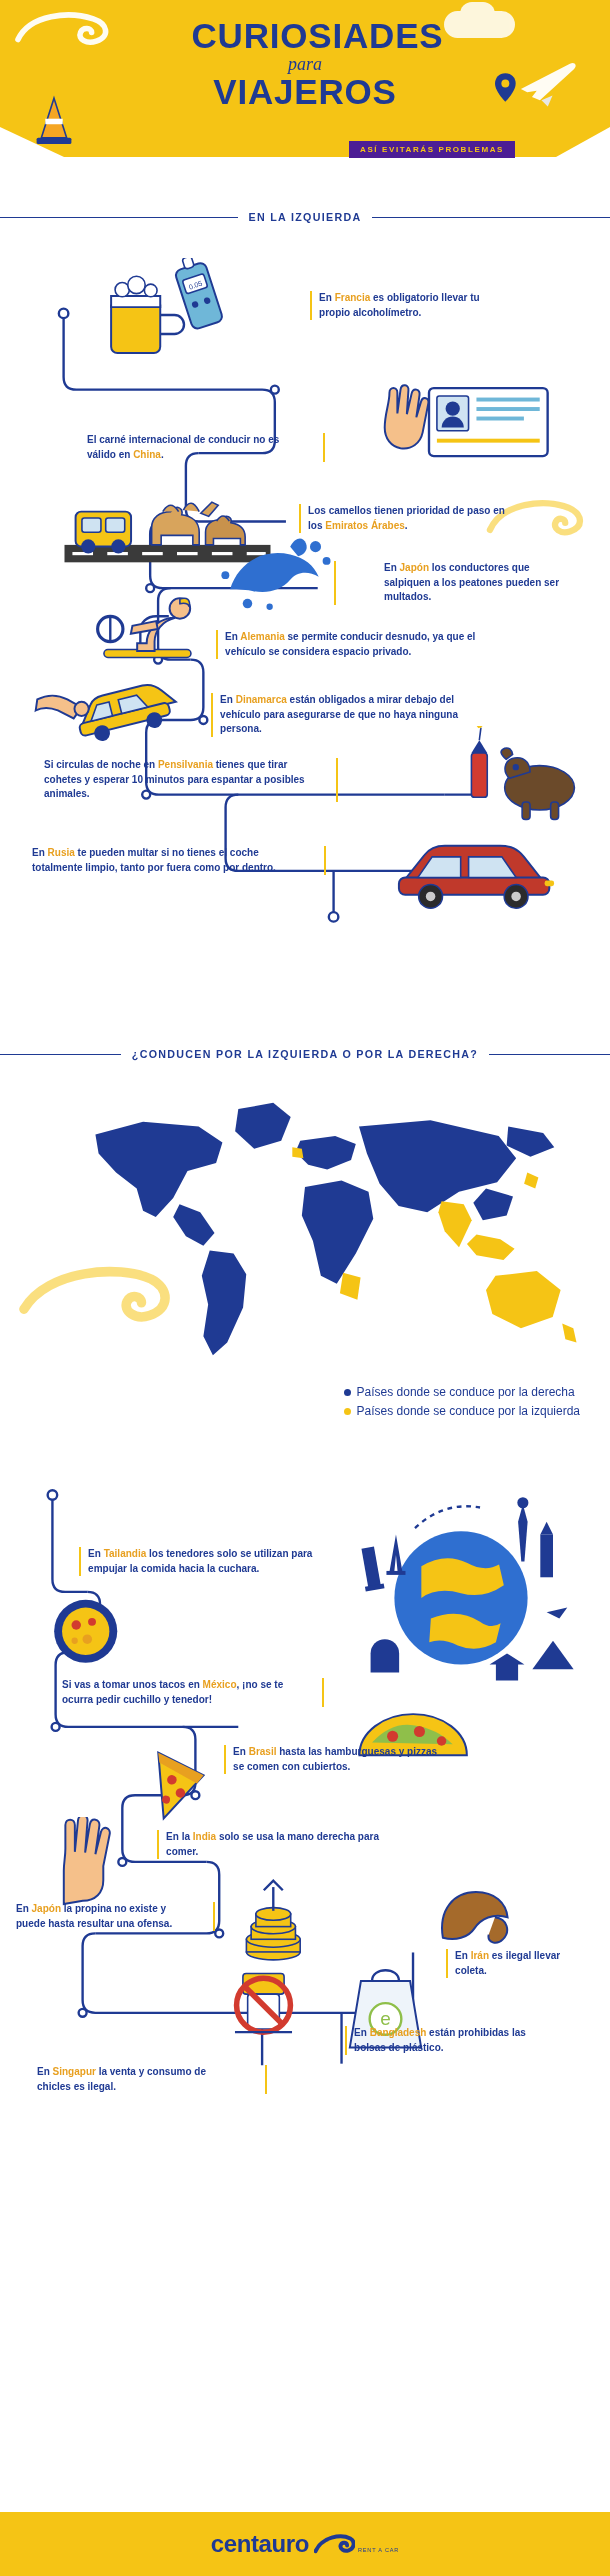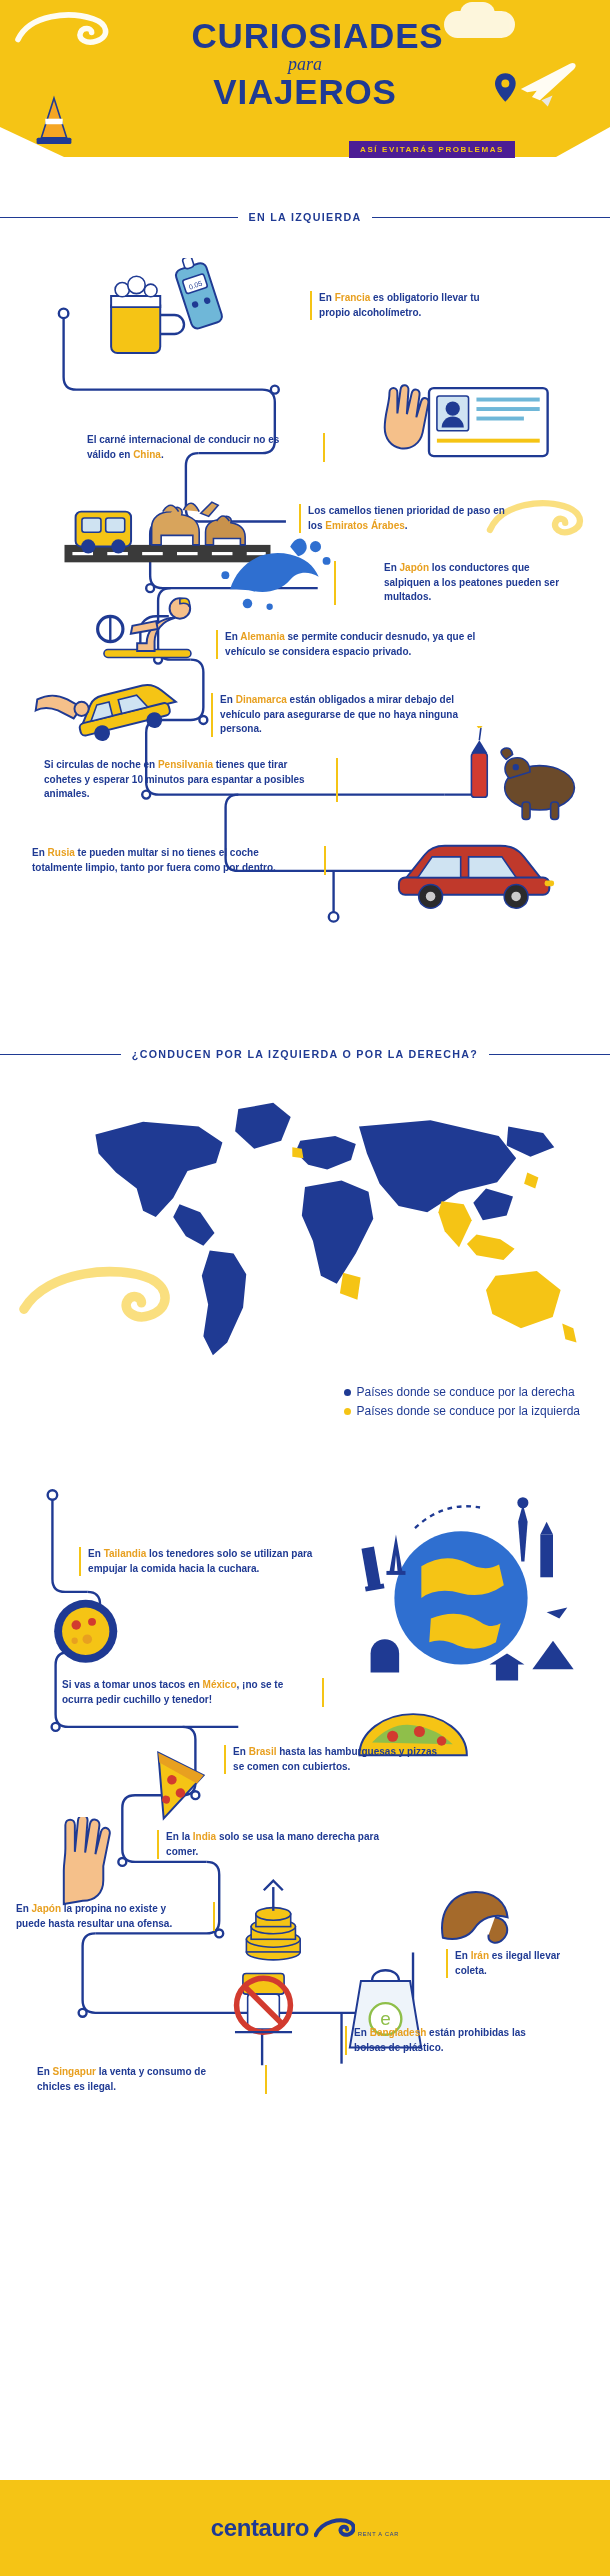--- a/index.html
+++ b/index.html
@@ -190,21 +190,21 @@
     margin-right: 5.6px;
   }
   .legend-dot.blue { background: #1f3a93; }
   .legend-dot.yellow { background: #f5c415; }
 
   
   .footer {
     position: absolute;
     left: 0; bottom: 0;
     width: 610px;
-    height: 96px;
+    height: 64px;
     background: #f5c415;
     display: flex;
     align-items: center;
     justify-content: center;
   }
   .footer-logo {
     display: flex;
     align-items: center;
     color: #1f3a93;
     font-weight: bold;

